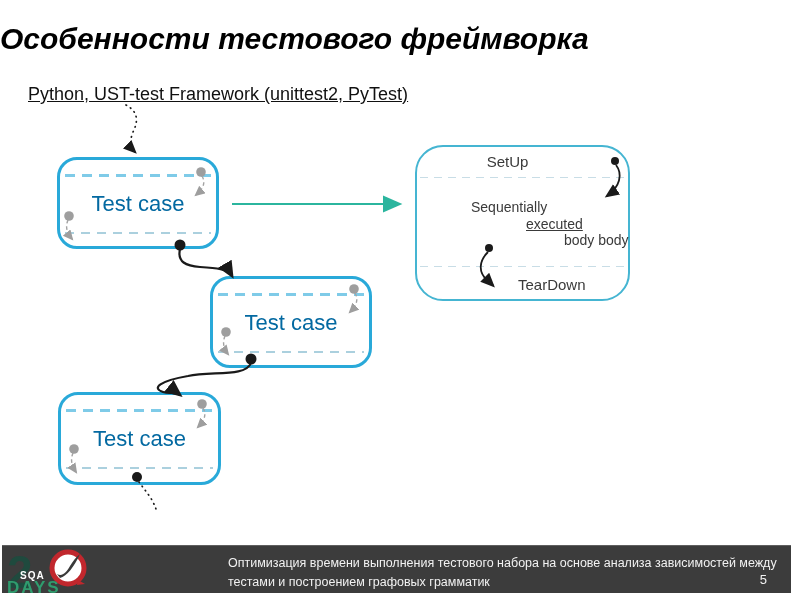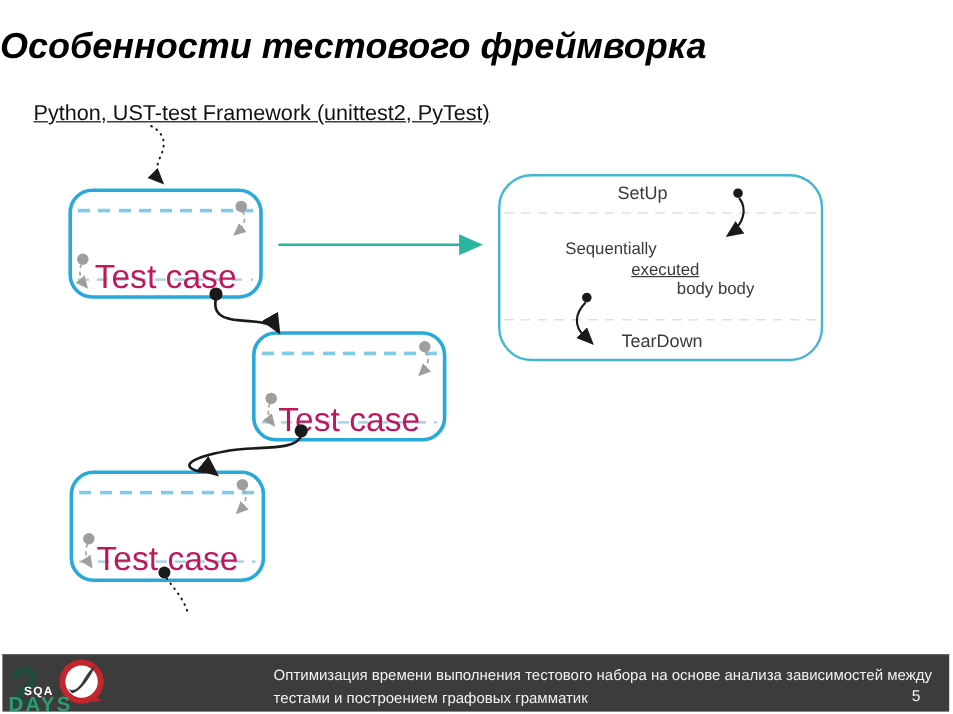--- a/index.html
+++ b/index.html
@@ -22,31 +22,31 @@
   }
   .tc-box .dash{
     position:absolute;left:5px;right:5px;height:3px;
     background:repeating-linear-gradient(90deg,#7fcbe8 0 10px,transparent 10px 17px);
   }
   .tc-box .dash.bottom{
     background:repeating-linear-gradient(90deg,#abd0de 0 9px,transparent 9px 16px);height:2px;
   }
   .tc-label{
     position:absolute;left:0;right:0;text-align:center;
-    font-size:28px;color:#be185d;margin-top:24px;
+    font-size:22px;color:#0369a1;
   }
   #tc1{left:57px;top:157px;width:162px;height:92px;}
   #tc2{left:210px;top:276px;width:162px;height:92px;}
   #tc3{left:58px;top:392px;width:163px;height:93px;}
   #tc1 .dash.top,#tc2 .dash.top,#tc3 .dash.top{top:14px;}
   #tc1 .dash.bottom,#tc2 .dash.bottom,#tc3 .dash.bottom{top:72px;}
   .tc-box .tc-label{top:31px;}
   
   .lc-box{
-    position:absolute;left:415px;top:145px;width:271px;height:156px;
+    position:absolute;left:415px;top:145px;width:215px;height:156px;
     border:2px solid #45b5d2;border-radius:28px;background:#fff;box-sizing:border-box;
   }
   .lc-box .dash{
     position:absolute;left:3px;right:3px;height:1px;
     background:repeating-linear-gradient(90deg,#c8dde6 0 8px,transparent 8px 14px);
   }
   .lc-box .dash.d1{top:30px;}
   .lc-box .dash.d2{top:119px;}
   .lc-text{position:absolute;font-size:14px;color:#3a3a3a;white-space:nowrap;}
   .lc-setup{left:0;right:30px;top:6px;text-align:center;font-size:15px;}

